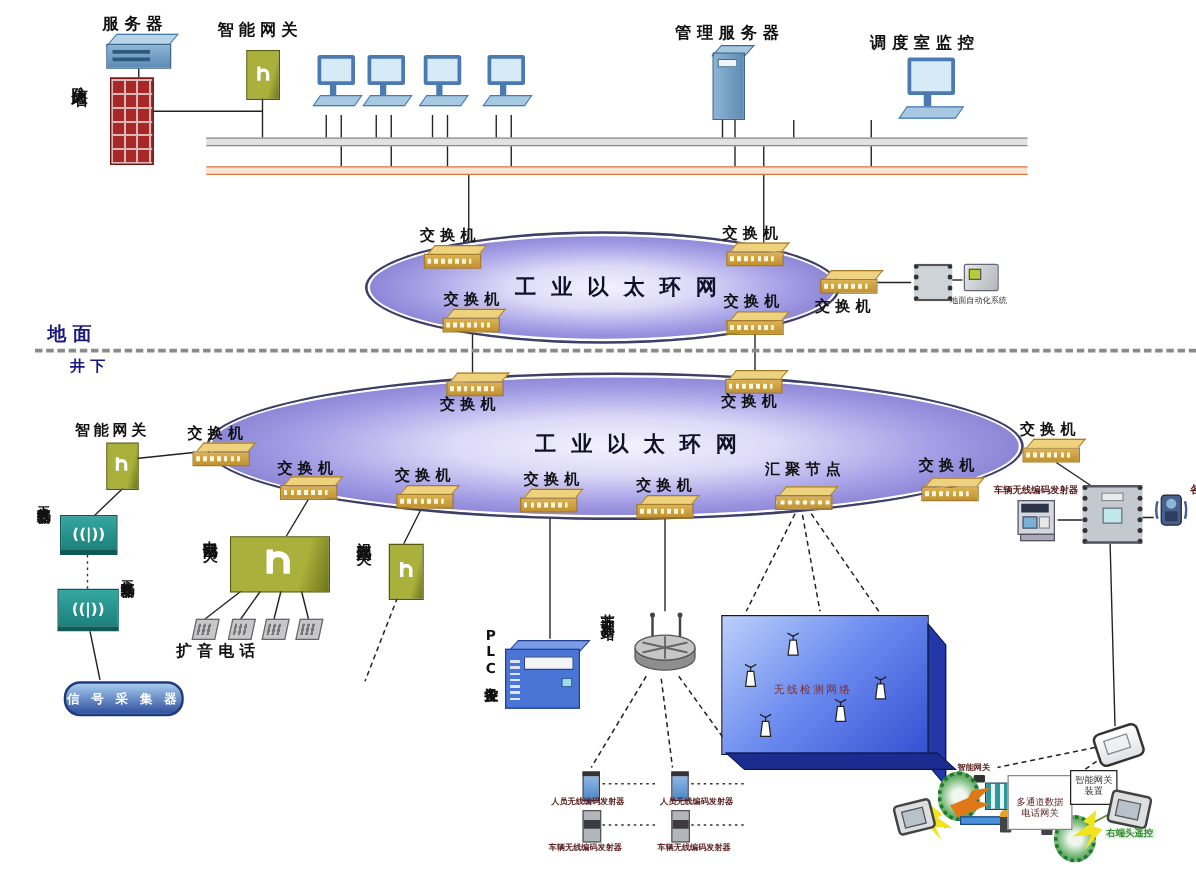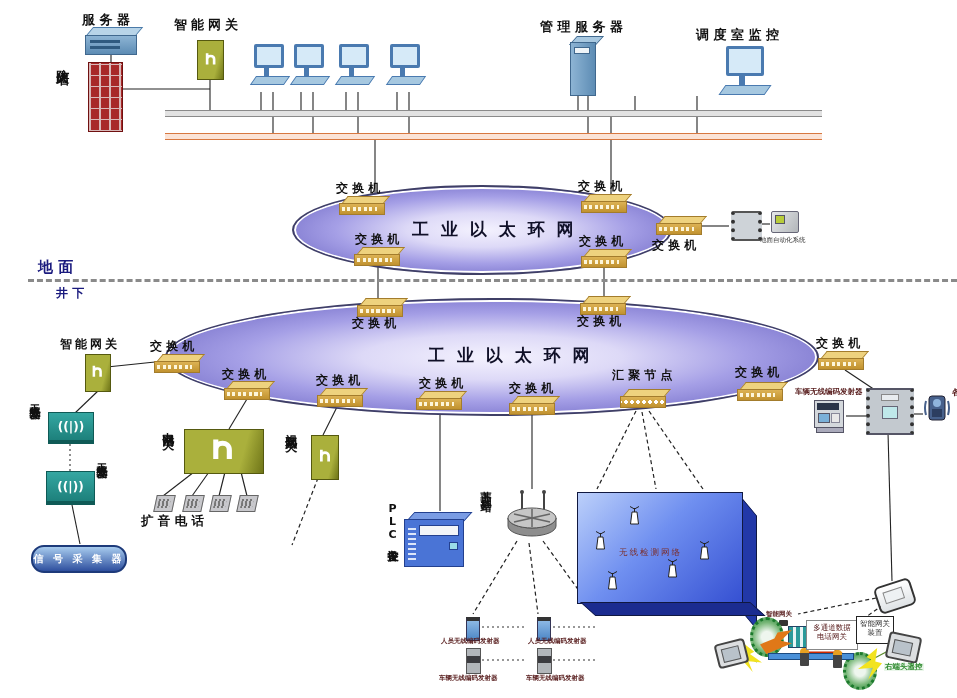--- a/index.html
+++ b/index.html
@@ -285,21 +285,21 @@
       </svg>
   </div>
   <div class="lbl v" style="left:28px;top:396px;font-size:11px;letter-spacing:1px;">无线收发器</div>
   <div class="teal" style="left:48px;top:412px;width:44px;height:27px;">
     <span>((|))</span>
   </div>
   <div class="teal" style="left:46px;top:471px;width:47px;height:29px;">
     <span>((|))</span>
   </div>
   <div class="lbl v" style="left:95px;top:455px;font-size:11px;letter-spacing:1px;">无线收发器</div>
-  <div class="pill" style="left:31px;top:545px;width:92px;height:24px;align-items:center;">
+  <div class="pill" style="left:51px;top:545px;width:92px;height:24px;align-items:center;">
     <span style="font-size:10px;">信 号 采 集 器</span>
   </div>
 
   <div class="lbl v" style="left:161px;top:422px;font-size:12px;">电话网关</div>
   <div class="olive" style="left:184px;top:429px;width:78px;height:43px;">
     <svg viewBox="0 0 30 20" preserveAspectRatio="xMidYMid meet">
         <path d="M12,3 v13 M12,10 c0,-6 9,-6 9,0 v6" stroke="#fff" stroke-width="3.4" fill="none"></path>
       </svg>
   </div>
   <div class="phone" style="left:155px;top:495px;"></div>
@@ -415,21 +415,21 @@
   <div class="abs" style="left:788px;top:626px;width:50px;height:20px;background:repeating-linear-gradient(90deg,#2a9a9a 0 4px,#e8f4f4 4px 7px);border:1px solid #246;"></div>
   <div class="abs" style="left:760px;top:630px;width:32px;height:24px;background:#e07818;clip-path:polygon(100% 0,65% 45%,100% 55%,20% 100%,0 60%,45% 35%,55% 10%);"></div>
   <div class="abs" style="left:808px;top:648px;width:38px;height:14px;background:#cc2800;clip-path:polygon(0 25%,70% 25%,70% 0,100% 50%,70% 100%,70% 75%,0 75%);"></div>
   <div class="abs" style="left:768px;top:653px;width:84px;height:5px;background:#4a90d8;border:1px solid #1c4a80;"></div>
   <div class="abs" style="left:800px;top:648px;width:9px;height:18px;background:linear-gradient(#e8a020 30%,#444 30%);border-radius:4px 4px 1px 1px;"></div>
   <div class="abs" style="left:833px;top:650px;width:9px;height:18px;background:linear-gradient(#e8a020 30%,#444 30%);border-radius:4px 4px 1px 1px;"></div>
 
   <div class="bolt" style="left:740px;top:644px;width:22px;height:28px;"></div>
   <div class="bolt" style="left:858px;top:648px;width:24px;height:32px;transform:scaleX(-1);"></div>
 
-  <div class="whitebox" style="left:806px;top:620px;width:50px;height:26px;padding-top:2px;font-family:Liberation Serif, serif;">
+  <div class="whitebox" style="left:806px;top:620px;width:50px;height:26px;padding-top:16px;font-family:Liberation Serif, serif;">
     <div>多通道数据</div>
     <div>电话网关</div>
   </div>
   <div class="whitebox strong" style="left:856px;top:616px;width:36px;height:24px;padding-top:2px;">
     <div>智能网关</div>
     <div>装置</div>
   </div>
 
   <div class="pda" style="left:716px;top:641px;width:27px;height:21px;transform:rotate(-14deg);">
       <i></i>

